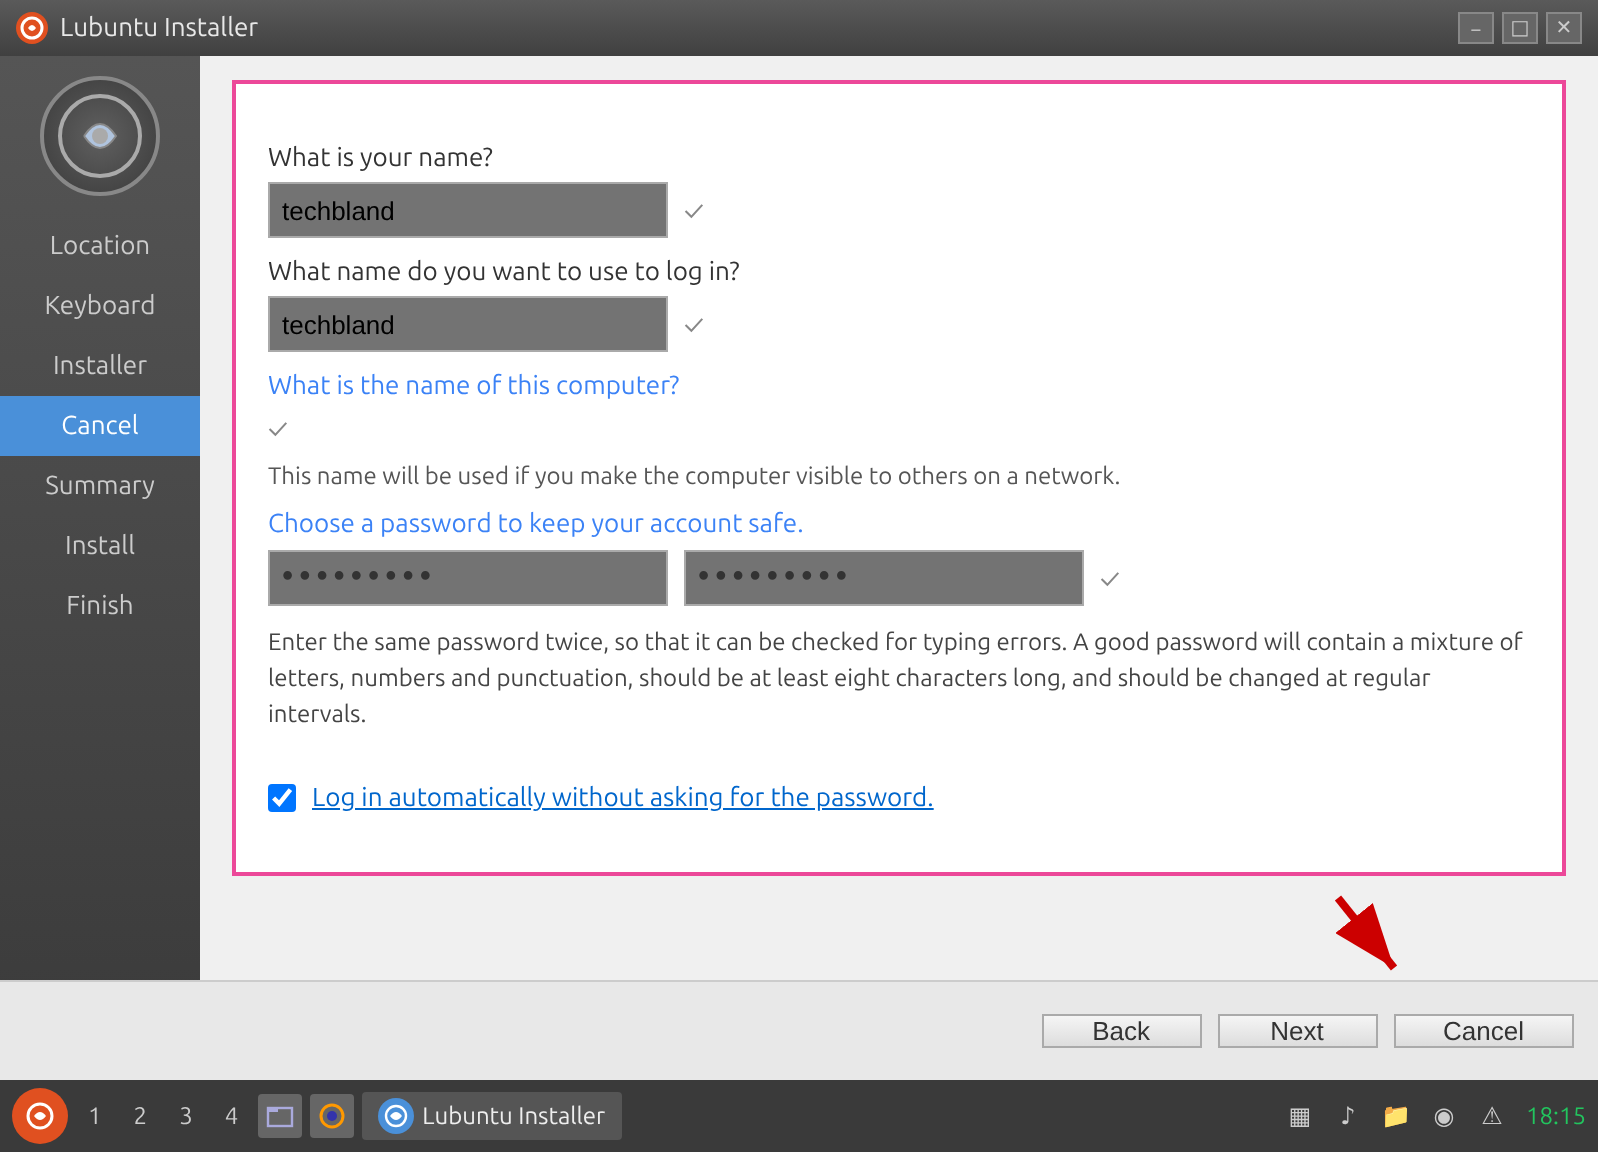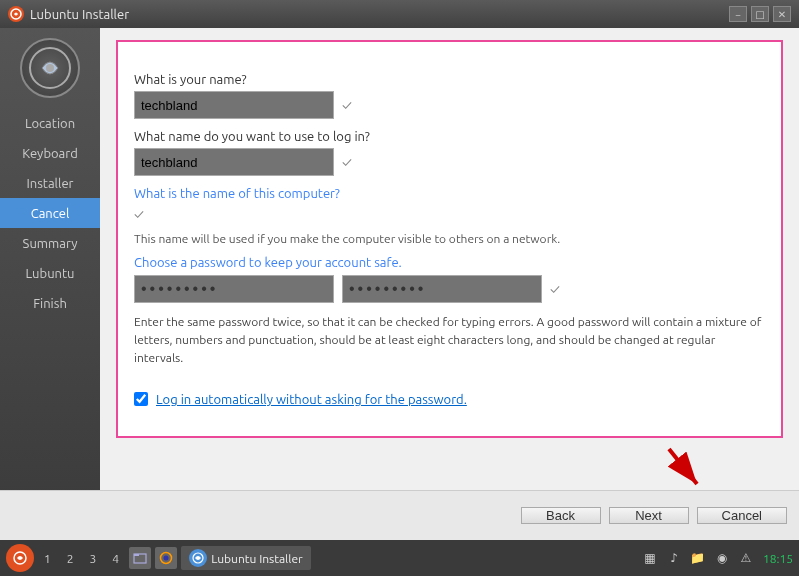--- a/index.html
+++ b/index.html
@@ -325,21 +325,21 @@
     <div class="sidebar-item">
       <span>Installer</span>
     </div>
     <div class="sidebar-item active">
       <span>Cancel</span>
     </div>
     <div class="sidebar-item">
       <span>Summary</span>
     </div>
     <div class="sidebar-item">
-      <span>Lubuntu</span>
+      <span>Install</span>
     </div>
     <div class="sidebar-item">
       <span>Finish</span>
     </div>
   </div>
 
   <div class="content-area">
     <div class="form-box">
 
       <span class="form-label">What is your name?</span>

